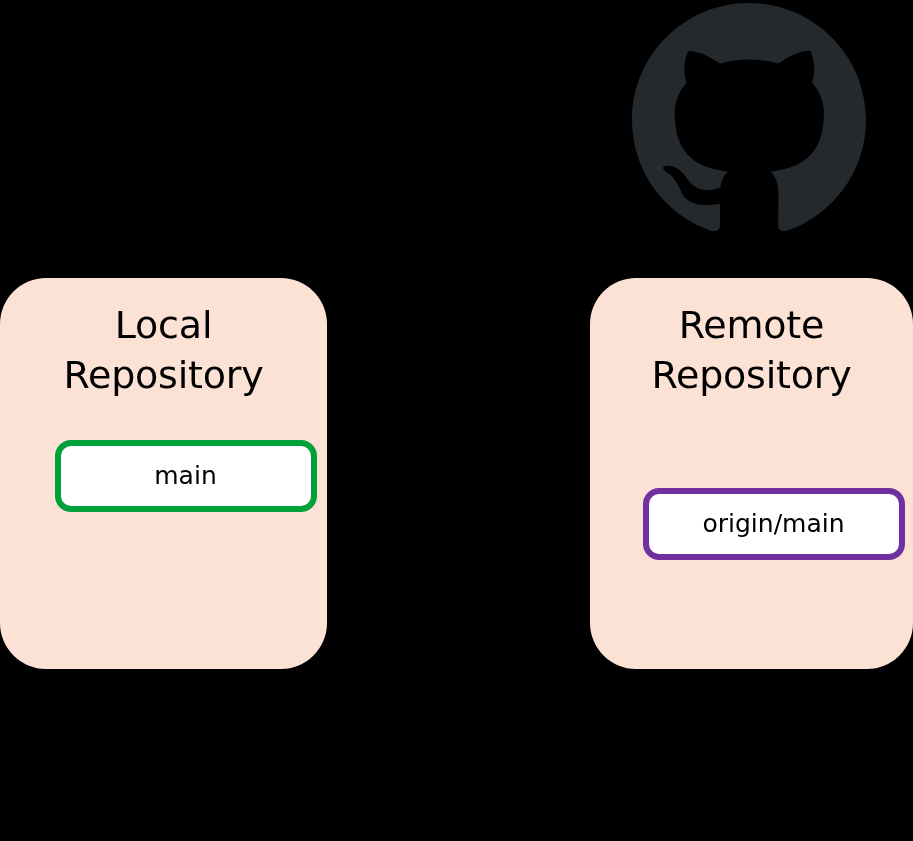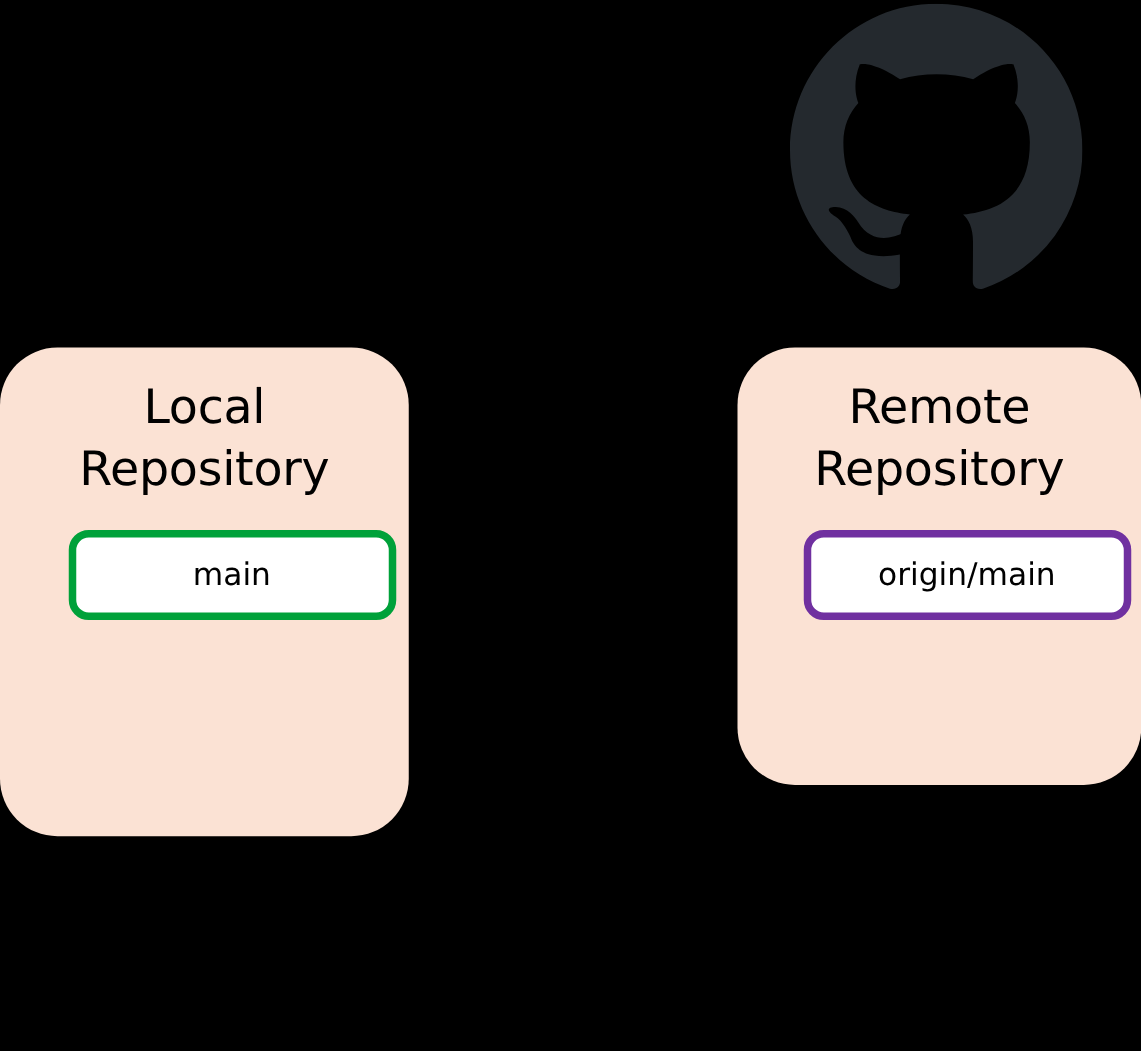--- a/index.html
+++ b/index.html
@@ -47,42 +47,42 @@
   .repo-panel.local {
     left: 0px;
     top: 278px;
     width: 327px;
     height: 391px;
   }
   .repo-panel.remote {
     left: 590px;
     top: 278px;
     width: 323px;
-    height: 350px;
+    height: 391px;
   }
 
   .panel-title {
     position: absolute;
     left: 0;
     right: 0;
     top: 22px;
     text-align: center;
     color: #000000;
     font-size: 38px;
     font-weight: 400;
     line-height: 50px;
     letter-spacing: -0.2px;
     white-space: pre-line;
   }
 
   .branch-list {
     position: absolute;
     left: 0;
     right: 0;
-    top: 146px;
+    top: 162px;
     padding-left: 44px;
   }
 
   .branch-chip {
     display: block;
     box-sizing: border-box;
     margin: 0 auto 28px auto;
     width: 262px;
     height: 72px;
     background: #FFFFFF;
@@ -91,21 +91,21 @@
     border-radius: 16px;
     color: #000000;
     font-size: 25px;
     font-weight: 400;
     line-height: 60px;
     text-align: center;
     white-space: nowrap;
     overflow: hidden;
   }
   .branch-chip.green  { border-color: #00A13A; }
-  .branch-chip.purple { border-color: #7030A0; }
+  .branch-chip.purple { border-color: #7030A0; margin-top: 48px; }
 </style>
 </head>
 <body>
 
 <div class="stage">
 
   <div class="github-logo">
     <svg viewBox="0 0 16 16" aria-hidden="true" focusable="false">
       <path fill="#24292E" d="M8 0C3.58 0 0 3.58 0 8c0 3.54 2.29 6.53 5.47 7.59.4.07.55-.17.55-.38
         0-.19-.01-.82-.01-1.49-2.01.37-2.53-.49-2.69-.94-.09-.23-.48-.94-.82-1.13-.28-.15-.68-.52-.01-.53.63-.01

